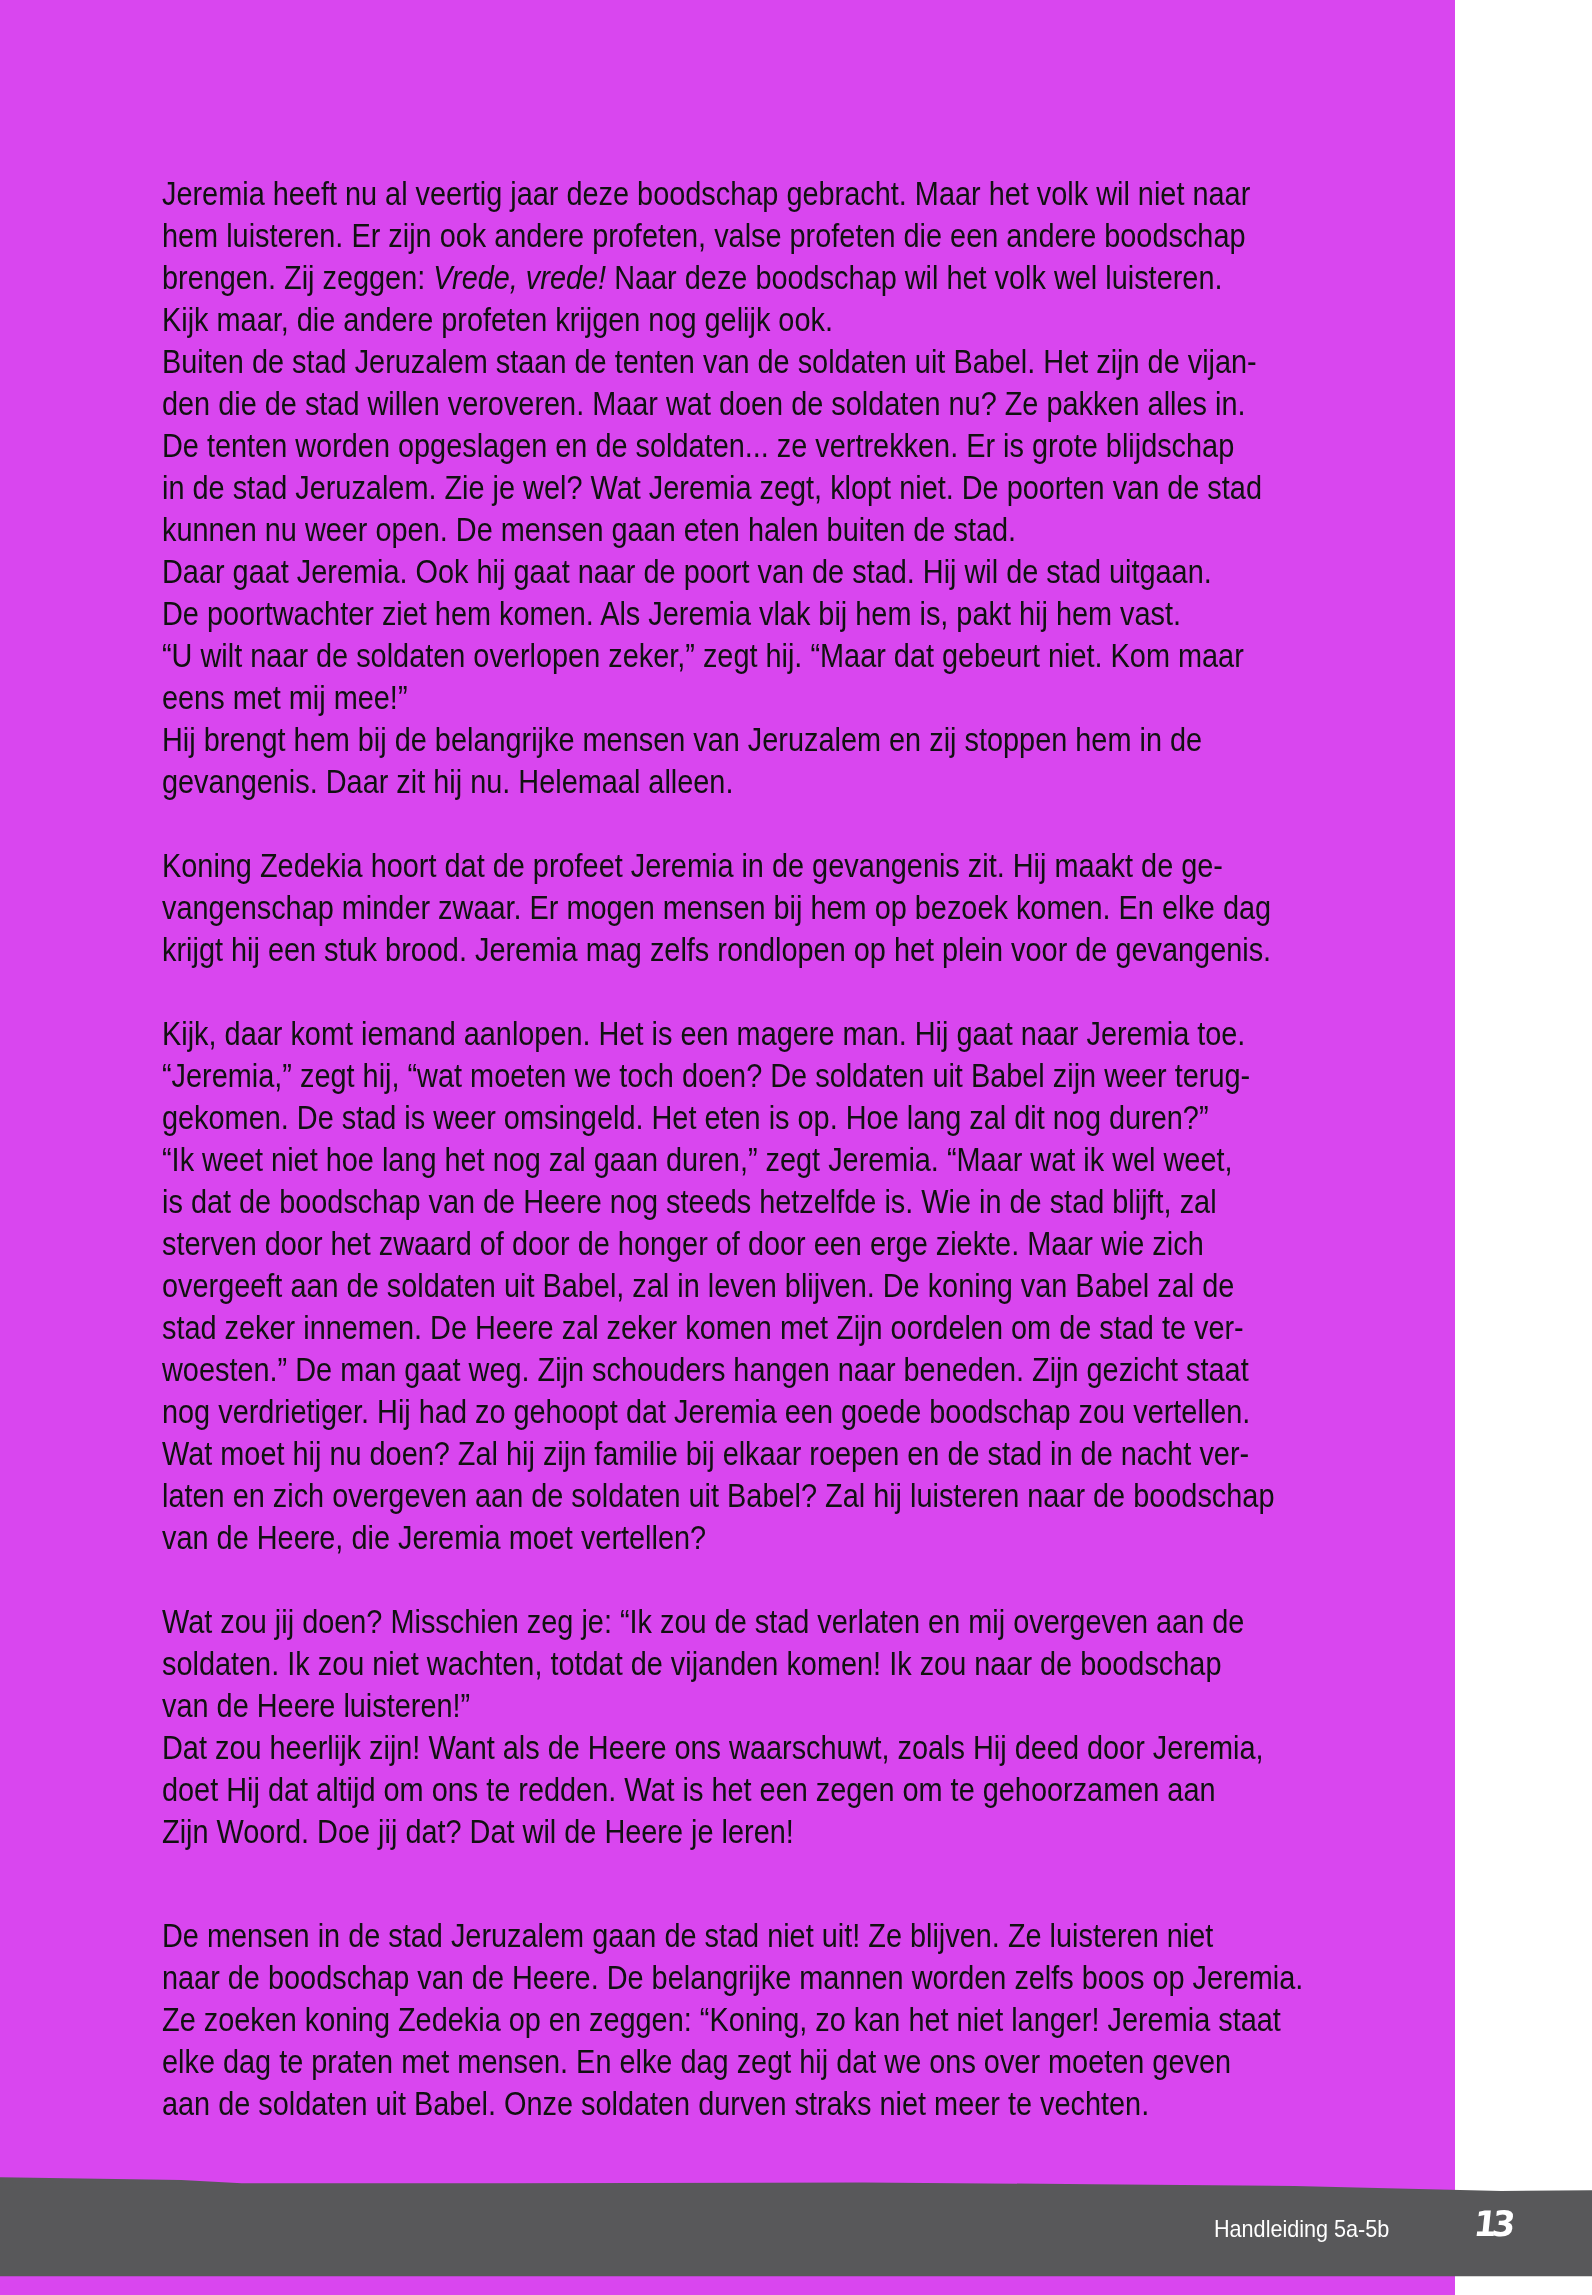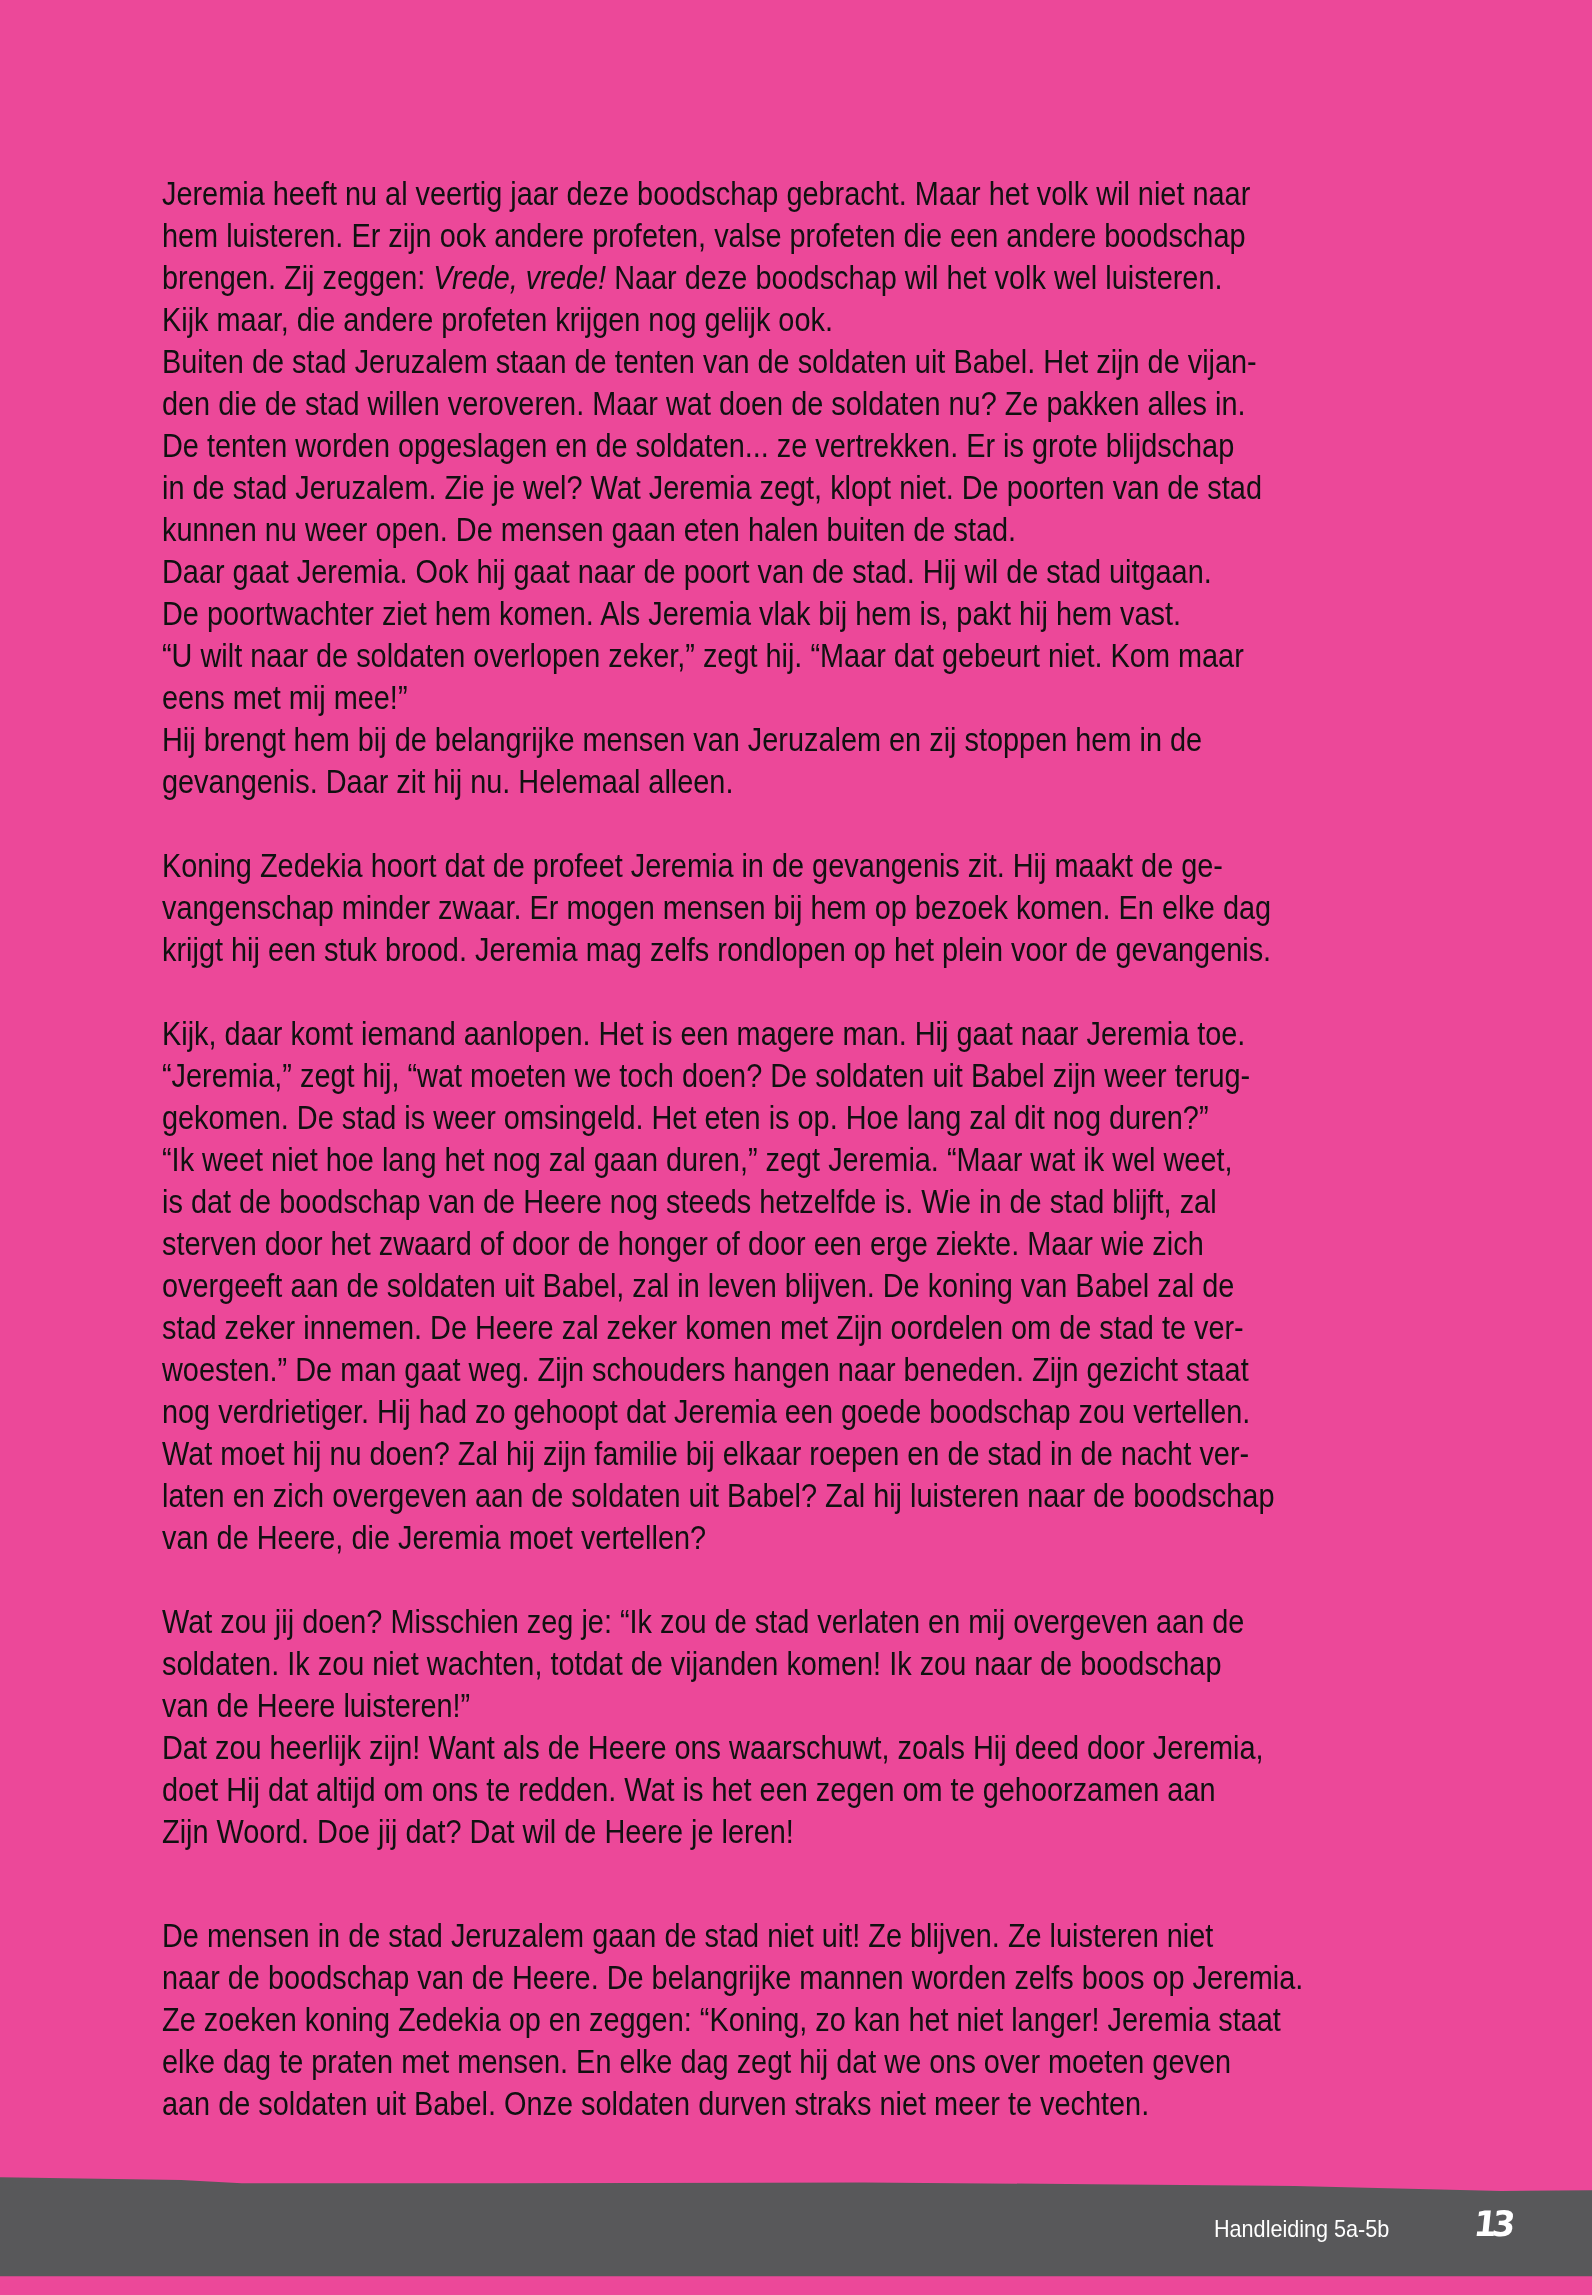--- a/index.html
+++ b/index.html
@@ -9,23 +9,23 @@
   }
   body {
     width: 1592px;
     height: 2295px;
     position: relative;
     overflow: hidden;
   }
   .page {
     position: absolute;
     left: 0; top: 0;
-    width: 1592px;
+    width: 1455px;
     height: 2295px;
-    background: #ec4899;
+    background: #d946ef;
   }
   .text-column {
     position: absolute;
     left: 162px;
     top: 173px;
     width: 1433px;
     transform: scaleX(0.875);
     transform-origin: left top;
     font-family: "Liberation Sans", sans-serif;
     font-size: 33px;

